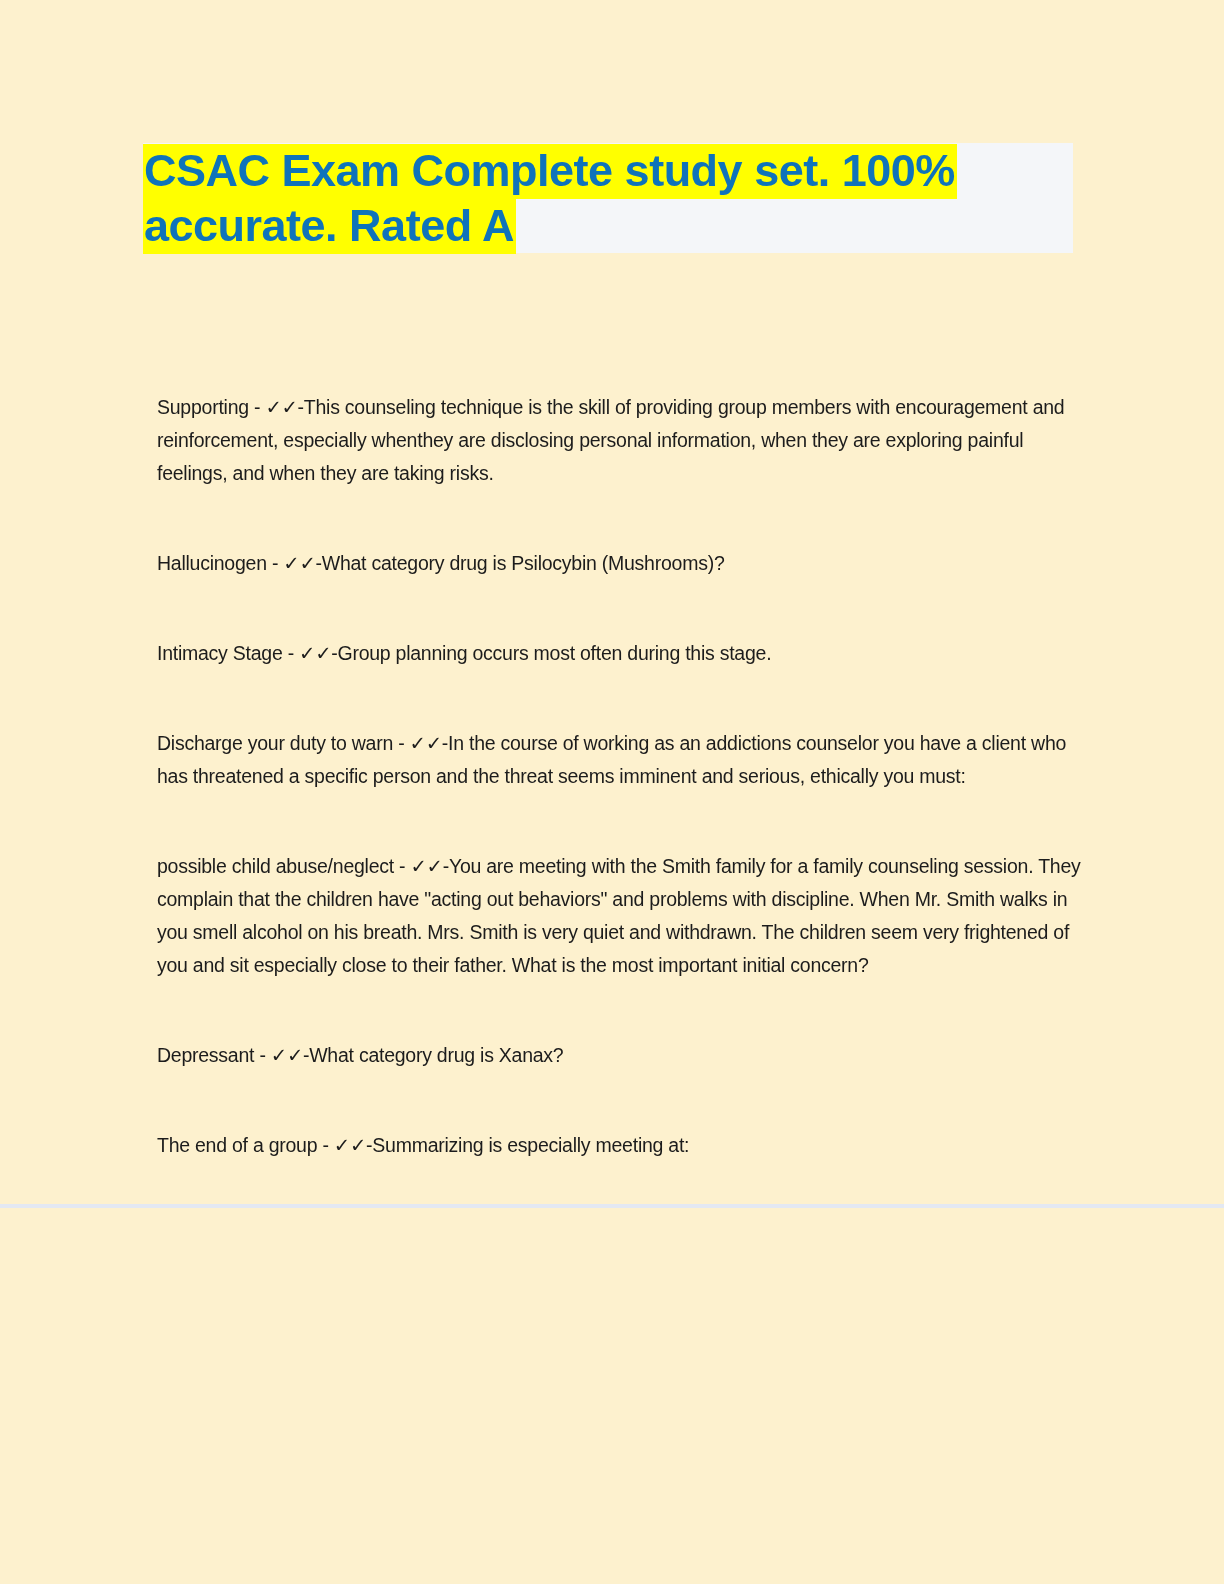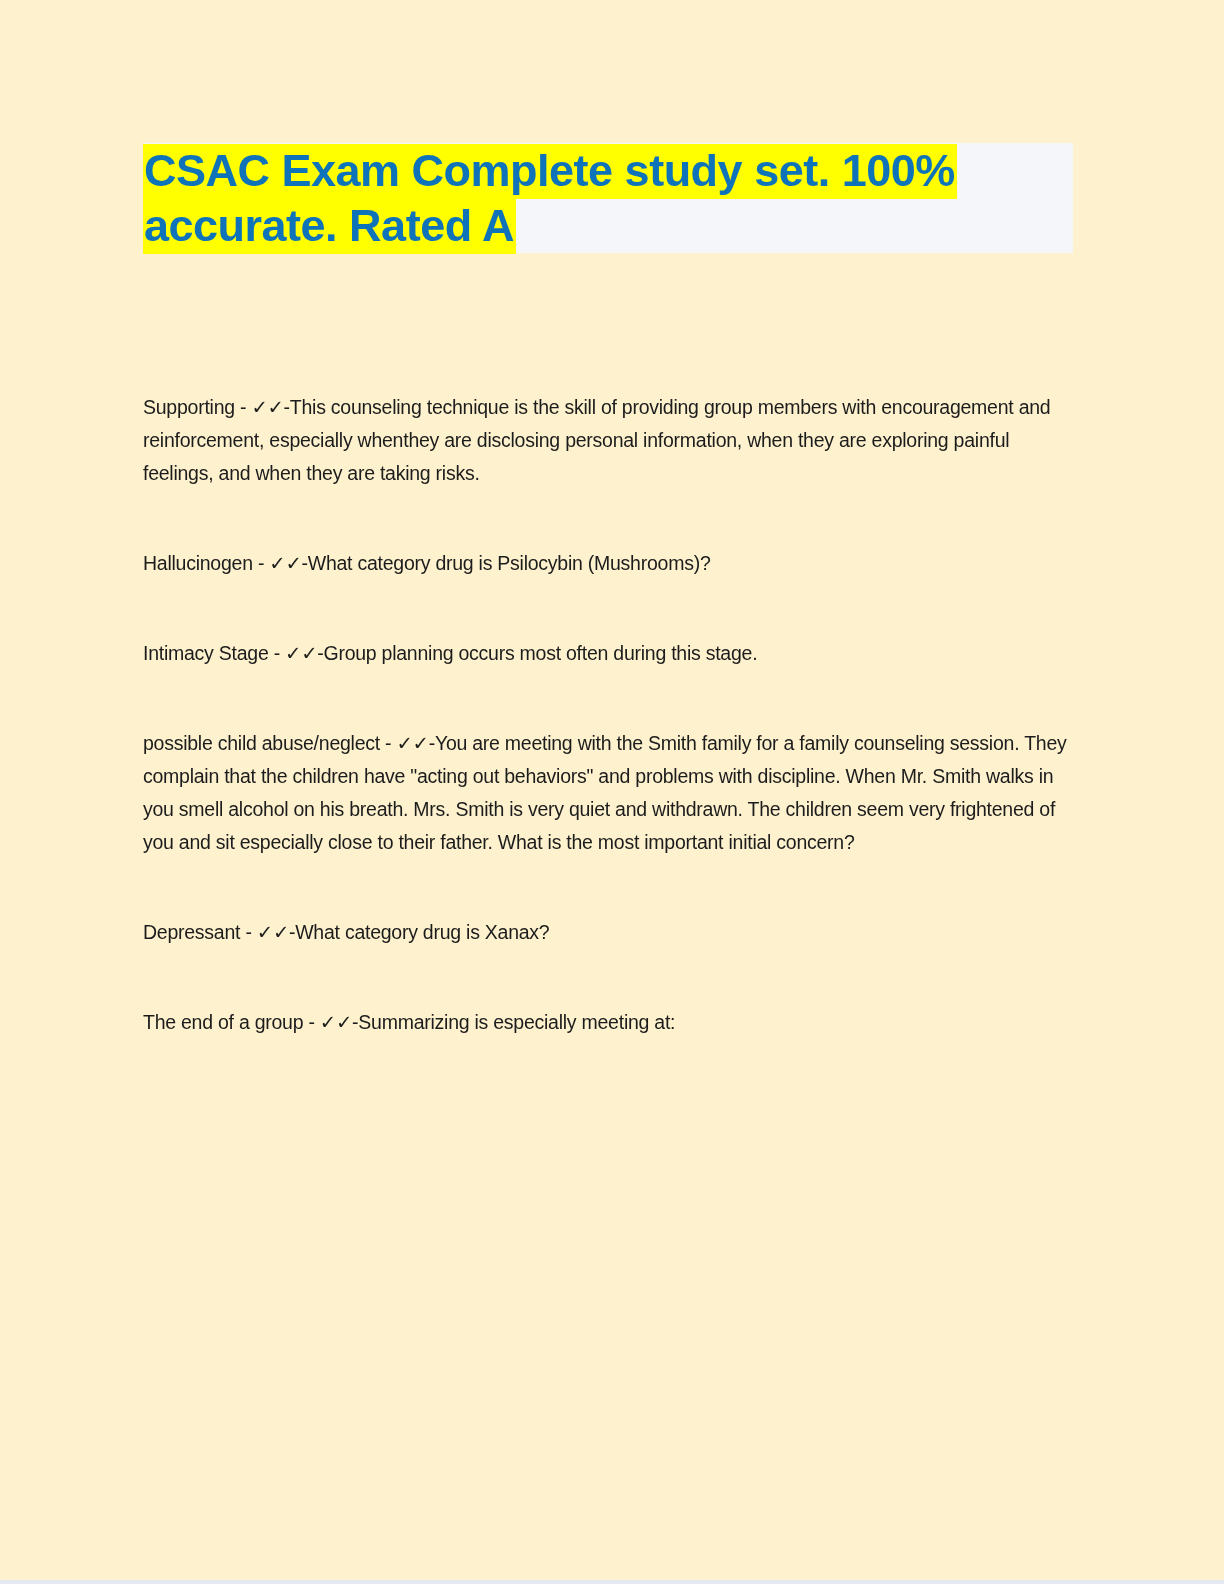--- a/index.html
+++ b/index.html
@@ -3,21 +3,21 @@
 <meta charset="utf-8">
 <style>
   html, body {
     margin: 0;
     padding: 0;
     background: #FDF1CE;
   }
   .page {
     position: relative;
     width: 1224px;
-    height: 1584px;
+    height: 1208px;
     background: #FDF1CE;
     overflow: hidden;
     font-family: "Liberation Sans", sans-serif;
   }
   .title-block {
     position: absolute;
     left: 143px;
     top: 143px;
     width: 930px;
     background: #F4F6F9;
@@ -32,21 +32,21 @@
     color: #0F73BA;
   }
   .title-highlight {
     background: #FFFF00;
     padding: 1px 2px 3px 1px;
     -webkit-box-decoration-break: clone;
     box-decoration-break: clone;
   }
   .content {
     position: absolute;
-    left: 143px;
+    left: 157px;
     top: 391px;
     width: 940px;
   }
   .content p {
     margin: 0 0 57px 0;
     font-size: 19.5px;
     line-height: 33px;
     letter-spacing: -0.25px;
     color: #1C1C1C;
   }
@@ -65,20 +65,21 @@
 <div class="page">
 
   <div class="title-block">
     <h1><span class="title-highlight">CSAC Exam Complete study set. 100% accurate. Rated A</span></h1>
   </div>
 
   <div class="content">
     <p>Supporting - ✓✓-This counseling technique is the skill of providing group members with encouragement and reinforcement, especially whenthey are disclosing personal information, when they are exploring painful feelings, and when they are taking risks.</p>
     <p>Hallucinogen - ✓✓-What category drug is Psilocybin (Mushrooms)?</p>
     <p>Intimacy Stage - ✓✓-Group planning occurs most often during this stage.</p>
+    <p>Discharge your duty to warn - ✓✓-In the course of working as an addictions counselor you have a client who has threatened a specific person and the threat seems imminent and serious, ethically you must:</p>
     <p>possible child abuse/neglect - ✓✓-You are meeting with the Smith family for a family counseling session. They complain that the children have "acting out behaviors" and problems with discipline. When Mr. Smith walks in you smell alcohol on his breath. Mrs. Smith is very quiet and withdrawn. The children seem very frightened of you and sit especially close to their father. What is the most important initial concern?</p>
     <p>Depressant - ✓✓-What category drug is Xanax?</p>
     <p>The end of a group - ✓✓-Summarizing is especially meeting at:</p>
   </div>
 
   <div class="bottom-edge"></div>
 
 </div>
 
 </body></html>

